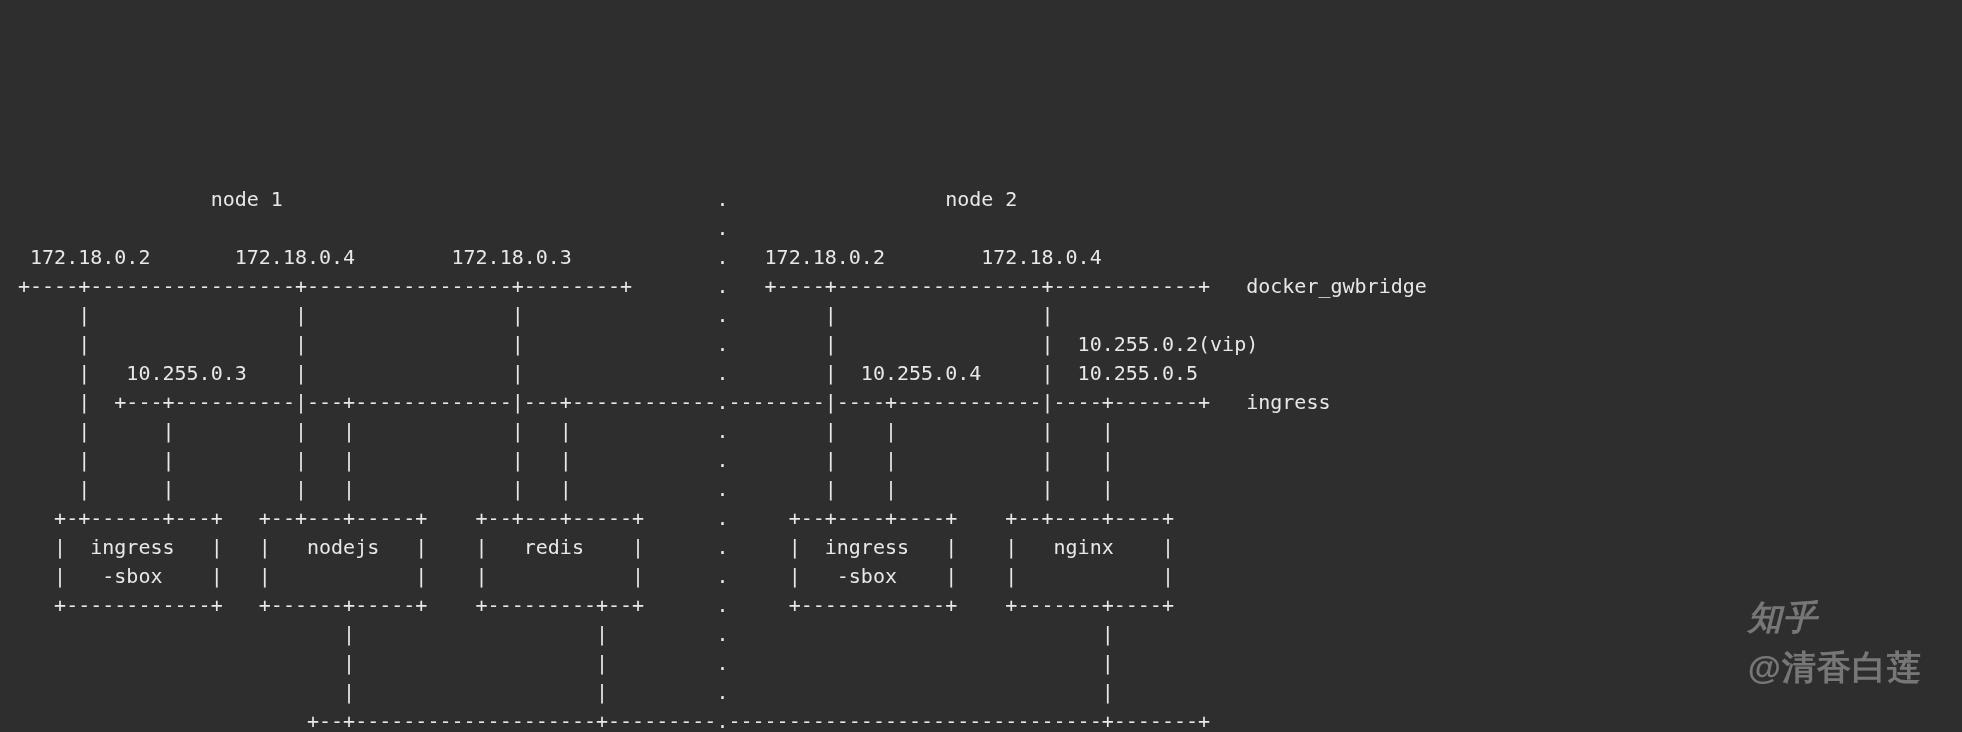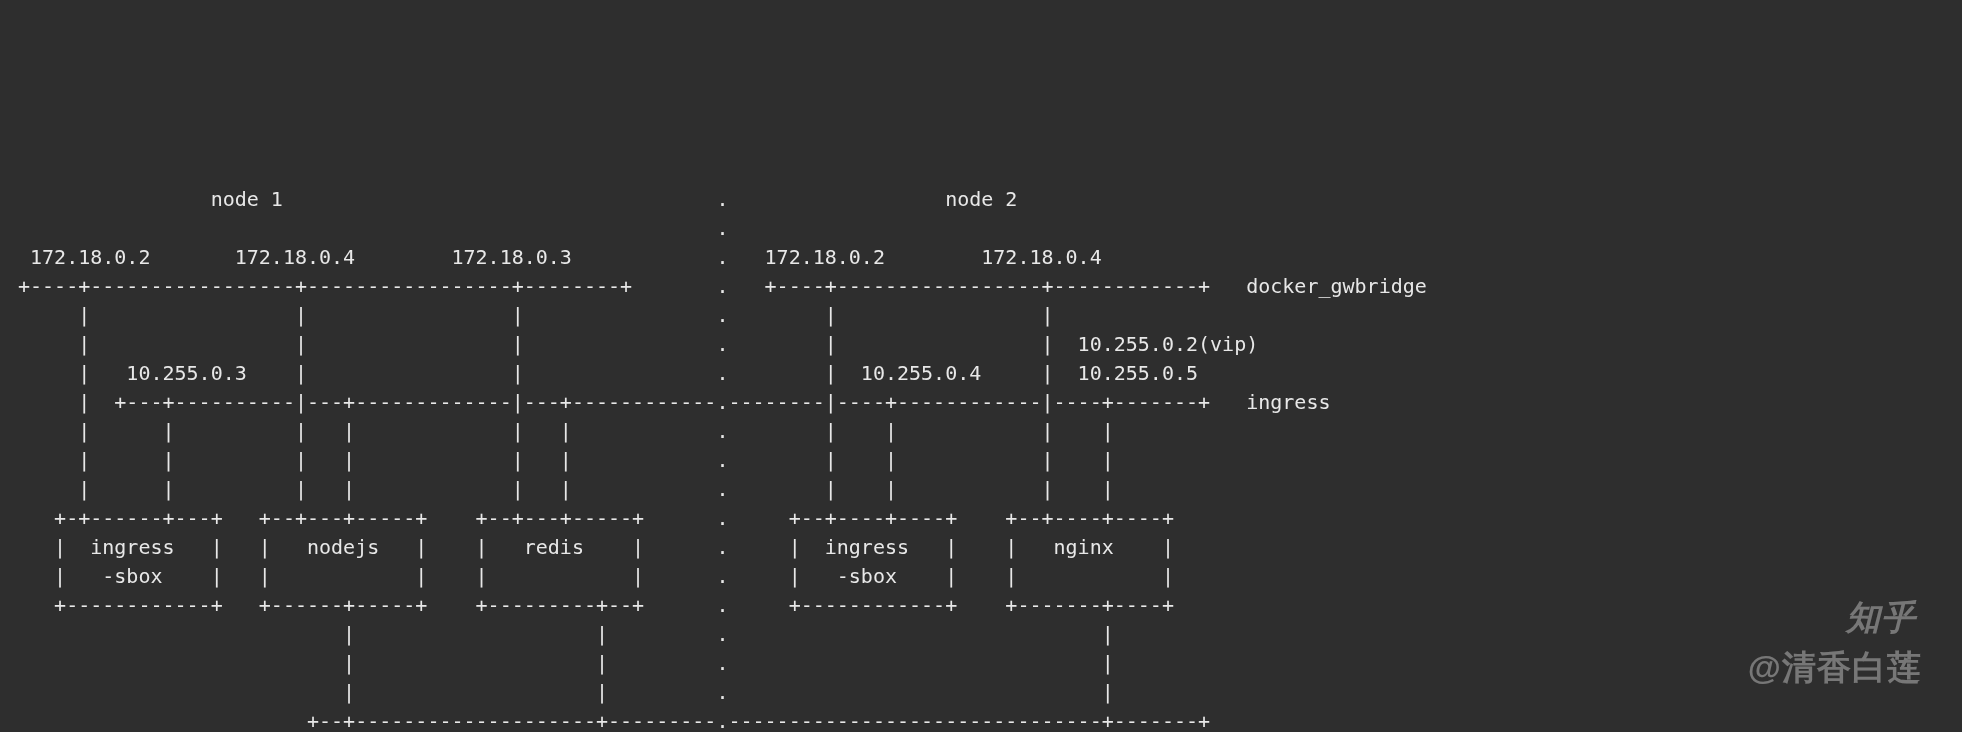--- a/index.html
+++ b/index.html
@@ -20,21 +20,20 @@
     position: absolute;
     right: 40px;
     bottom: 40px;
     font-family: -apple-system, "PingFang SC", "Microsoft YaHei", sans-serif;
     font-size: 34px;
     font-weight: 600;
     color: rgba(255,255,255,0.35);
     pointer-events: none;
     user-select: none;
     letter-spacing: 1px;
-    text-align: right;
   }
   .watermark .logo {
     display: inline-block;
     font-weight: 800;
     margin-right: 6px;
     font-style: italic;
   }
 </style>
 </head>
 <body>

